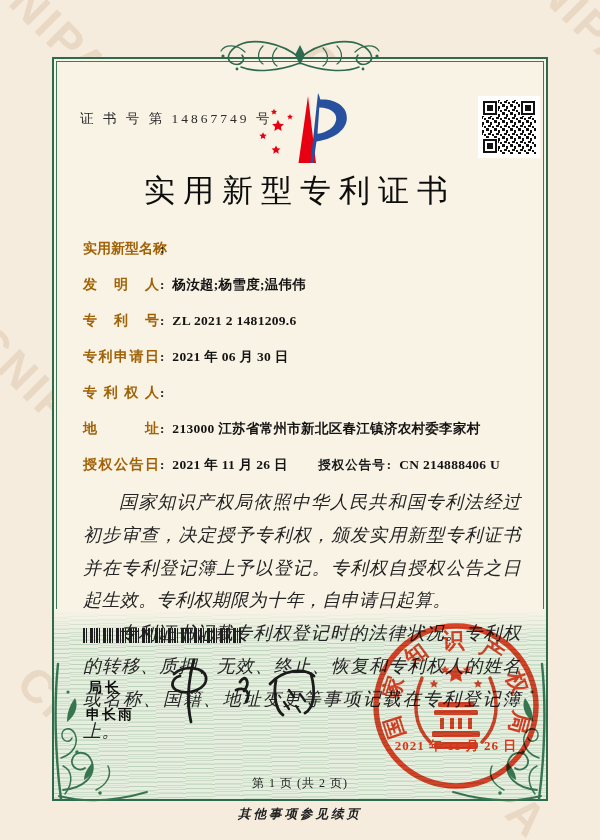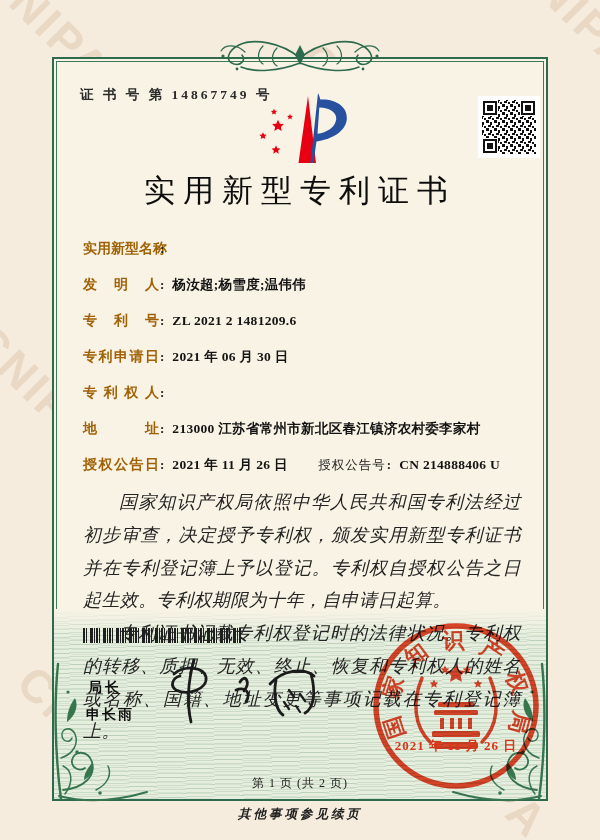--- a/index.html
+++ b/index.html
@@ -36,33 +36,33 @@
     content:"";position:absolute;left:0;right:0;top:0;height:28px;
     background:linear-gradient(#f9f3e5, rgba(249,243,229,0));
   }
   
   .top-orn{position:absolute;left:215px;top:36px;z-index:2;}
   .corner{position:absolute;z-index:2;}
   .corner.left{left:50px;top:662px;}
   .corner.right{right:50px;top:662px;transform:scaleX(-1);}
   
   .abs{position:absolute;z-index:5;}
-  .cert-no{left:80px;top:86px;font-size:13.5px;font-weight:700;letter-spacing:3px;color:#2b2b2b;}
+  .cert-no{left:80px;top:110px;font-size:13.5px;font-weight:400;letter-spacing:3px;color:#2b2b2b;}
   .logo{left:251px;top:92px;}
   .qr{left:478px;top:96px;}
   .title{left:0;right:0;top:170px;text-align:center;font-size:31px;font-weight:normal;
          letter-spacing:8px;color:#0d0d0d;}
   .fields{left:83px;top:240px;width:445px;}
   .frow{display:flex;align-items:baseline;height:20px;margin-bottom:16px;white-space:nowrap;}
   .flabel{display:inline-block;width:76px;font-size:14px;font-weight:bold;
           text-align:justify;text-align-last:justify;color:#a16207;}
   .fcolon{font-size:13px;font-weight:bold;margin:0 2px 0 1px;}
   .fvalue{font-size:13.5px;font-weight:600;margin-left:6px;color:#141414;letter-spacing:0.3px;}
   .fvalue.fixed{display:inline-block;width:146px;}
-  .flabel2{font-size:12.5px;font-weight:normal;letter-spacing:1px;}
+  .flabel2{font-size:12.5px;font-weight:bold;letter-spacing:1px;}
   .paras{left:83px;top:486px;width:438px;font-size:18px;line-height:1.82;
          font-style:italic;letter-spacing:0.4px;color:#242424;text-align:justify;}
   .paras p{margin:0;text-indent:2em;}
   .barcode{left:83px;top:628px;width:158px;height:15px;
     background:repeating-linear-gradient(90deg,
       #1f1f1f 0 2px, rgba(0,0,0,0) 2px 3.5px,
       #1f1f1f 3.5px 4.5px, rgba(0,0,0,0) 4.5px 7px,
       #1f1f1f 7px 10px, rgba(0,0,0,0) 10px 11px,
       #1f1f1f 11px 11.8px, rgba(0,0,0,0) 11.8px 13px);}
   .sig-title{left:88px;top:679px;font-family:"Liberation Sans","DejaVu Sans",sans-serif;

